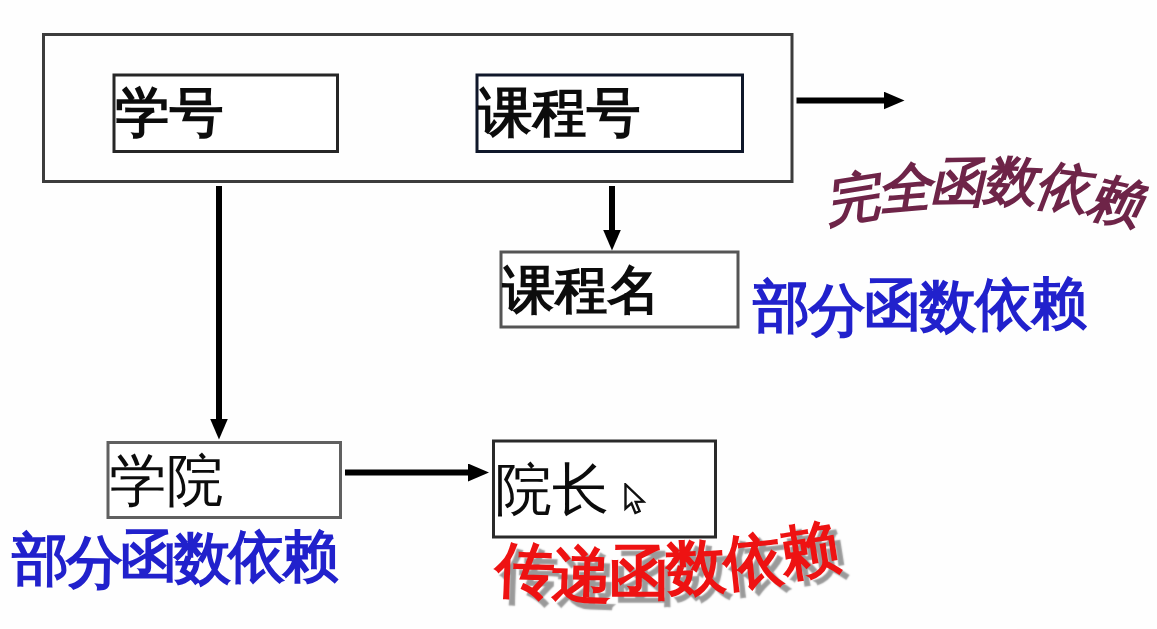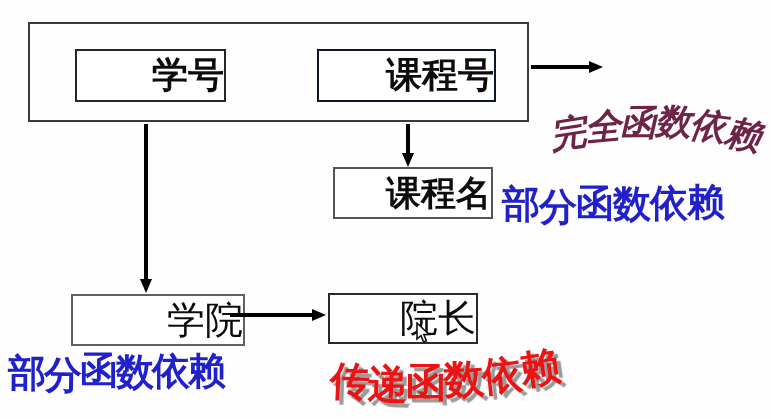--- a/index.html
+++ b/index.html
@@ -9,36 +9,36 @@
     height: 419px;
     background: #fefefe;
     overflow: hidden;
     font-family: "Liberation Sans", sans-serif;
   }
   .box {
     position: absolute;
     background: #ffffff;
     display: flex;
     align-items: center;
-    justify-content: flex-end;
+    justify-content: flex-start;
     color: #0c0c0c;
     box-sizing: border-box;
     white-space: nowrap;
   }
   .outer {
     background: transparent;
     border: 2px solid #3c3c3c;
     left: 28px; top: 22px; width: 501px; height: 100px;
   }
   .b-student  { left: 75px;  top: 49px;  width: 151px; height: 53px; border: 2px solid #262626; font-weight: bold; font-size: 36px; }
   .b-course   { left: 317px; top: 49px;  width: 179px; height: 53px; border: 2px solid #0f172a; font-weight: bold; font-size: 36px; }
   .b-grade    { left: 604px; top: 45px;  width: 114px; height: 49px; border: 2px solid #3a3a3a; font-weight: bold; font-size: 36px; }
-  .b-cname    { left: 333px; top: 167px; width: 160px; height: 52px; border: 2px solid #555555; font-weight: bold; font-size: 35px; padding-left: 30px; }
-  .b-college  { left: 71px;  top: 294px; width: 174px; height: 52px; border: 2px solid #606060; font-family: "DejaVu Serif","Liberation Serif",serif; font-weight: 500; font-size: 38px; }
-  .b-dean     { left: 328px; top: 293px; width: 150px; height: 51px; border: 2px solid #2a2a2a; font-family: "DejaVu Serif","Liberation Serif",serif; font-weight: 500; font-size: 38px; padding-left: 47px; }
+  .b-cname    { left: 333px; top: 167px; width: 160px; height: 52px; border: 2px solid #555555; font-weight: bold; font-size: 35px; }
+  .b-college  { left: 71px;  top: 294px; width: 157px; height: 52px; border: 2px solid #606060; font-family: "DejaVu Serif","Liberation Serif",serif; font-weight: 500; font-size: 38px; }
+  .b-dean     { left: 328px; top: 293px; width: 150px; height: 66px; border: 2px solid #2a2a2a; font-family: "DejaVu Serif","Liberation Serif",serif; font-weight: 500; font-size: 38px; }
   .arrow-layer {
     position: absolute; left: 0; top: 0; width: 771px; height: 419px;
     pointer-events: none;
   }
   .ann {
     position: absolute;
     line-height: 1.05;
     white-space: nowrap;
     font-family: "DejaVu Serif","Liberation Serif",serif;
   }

